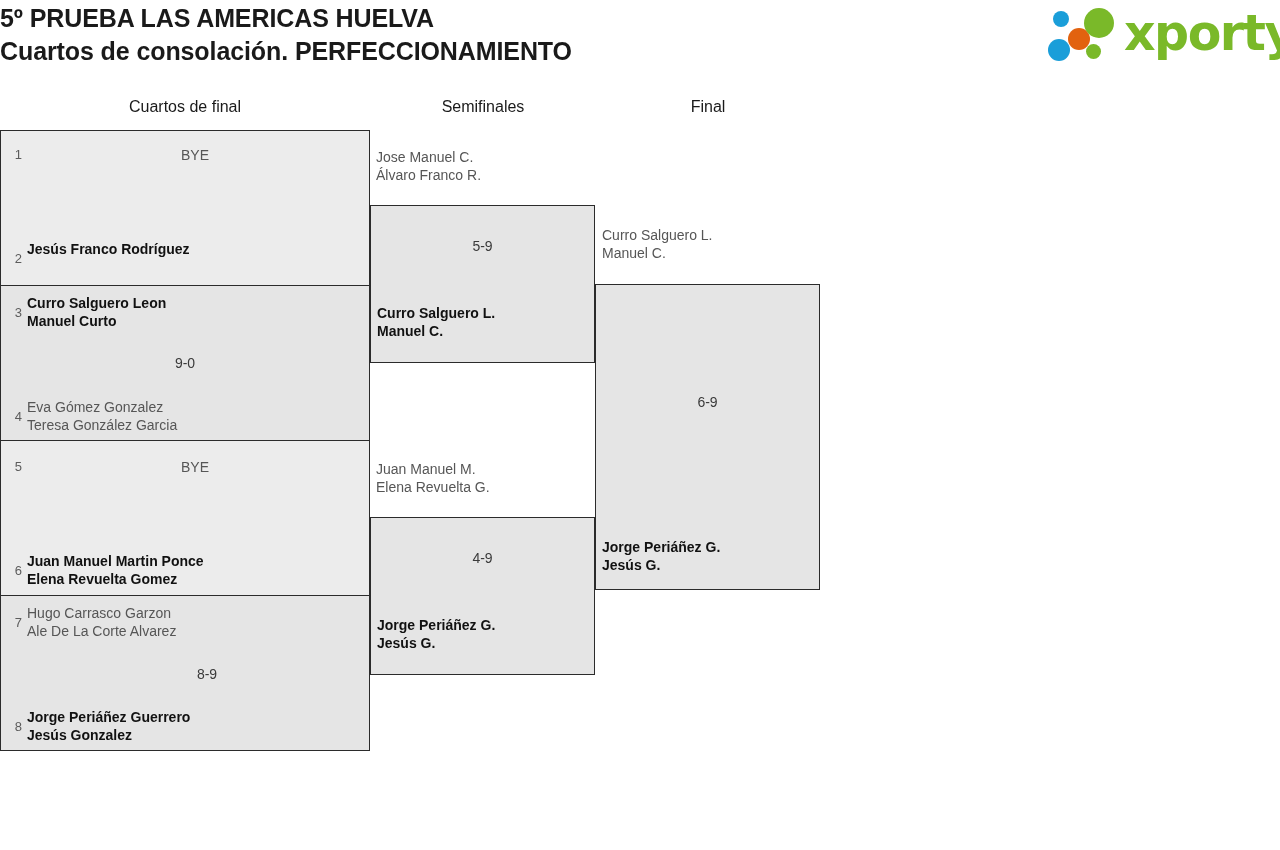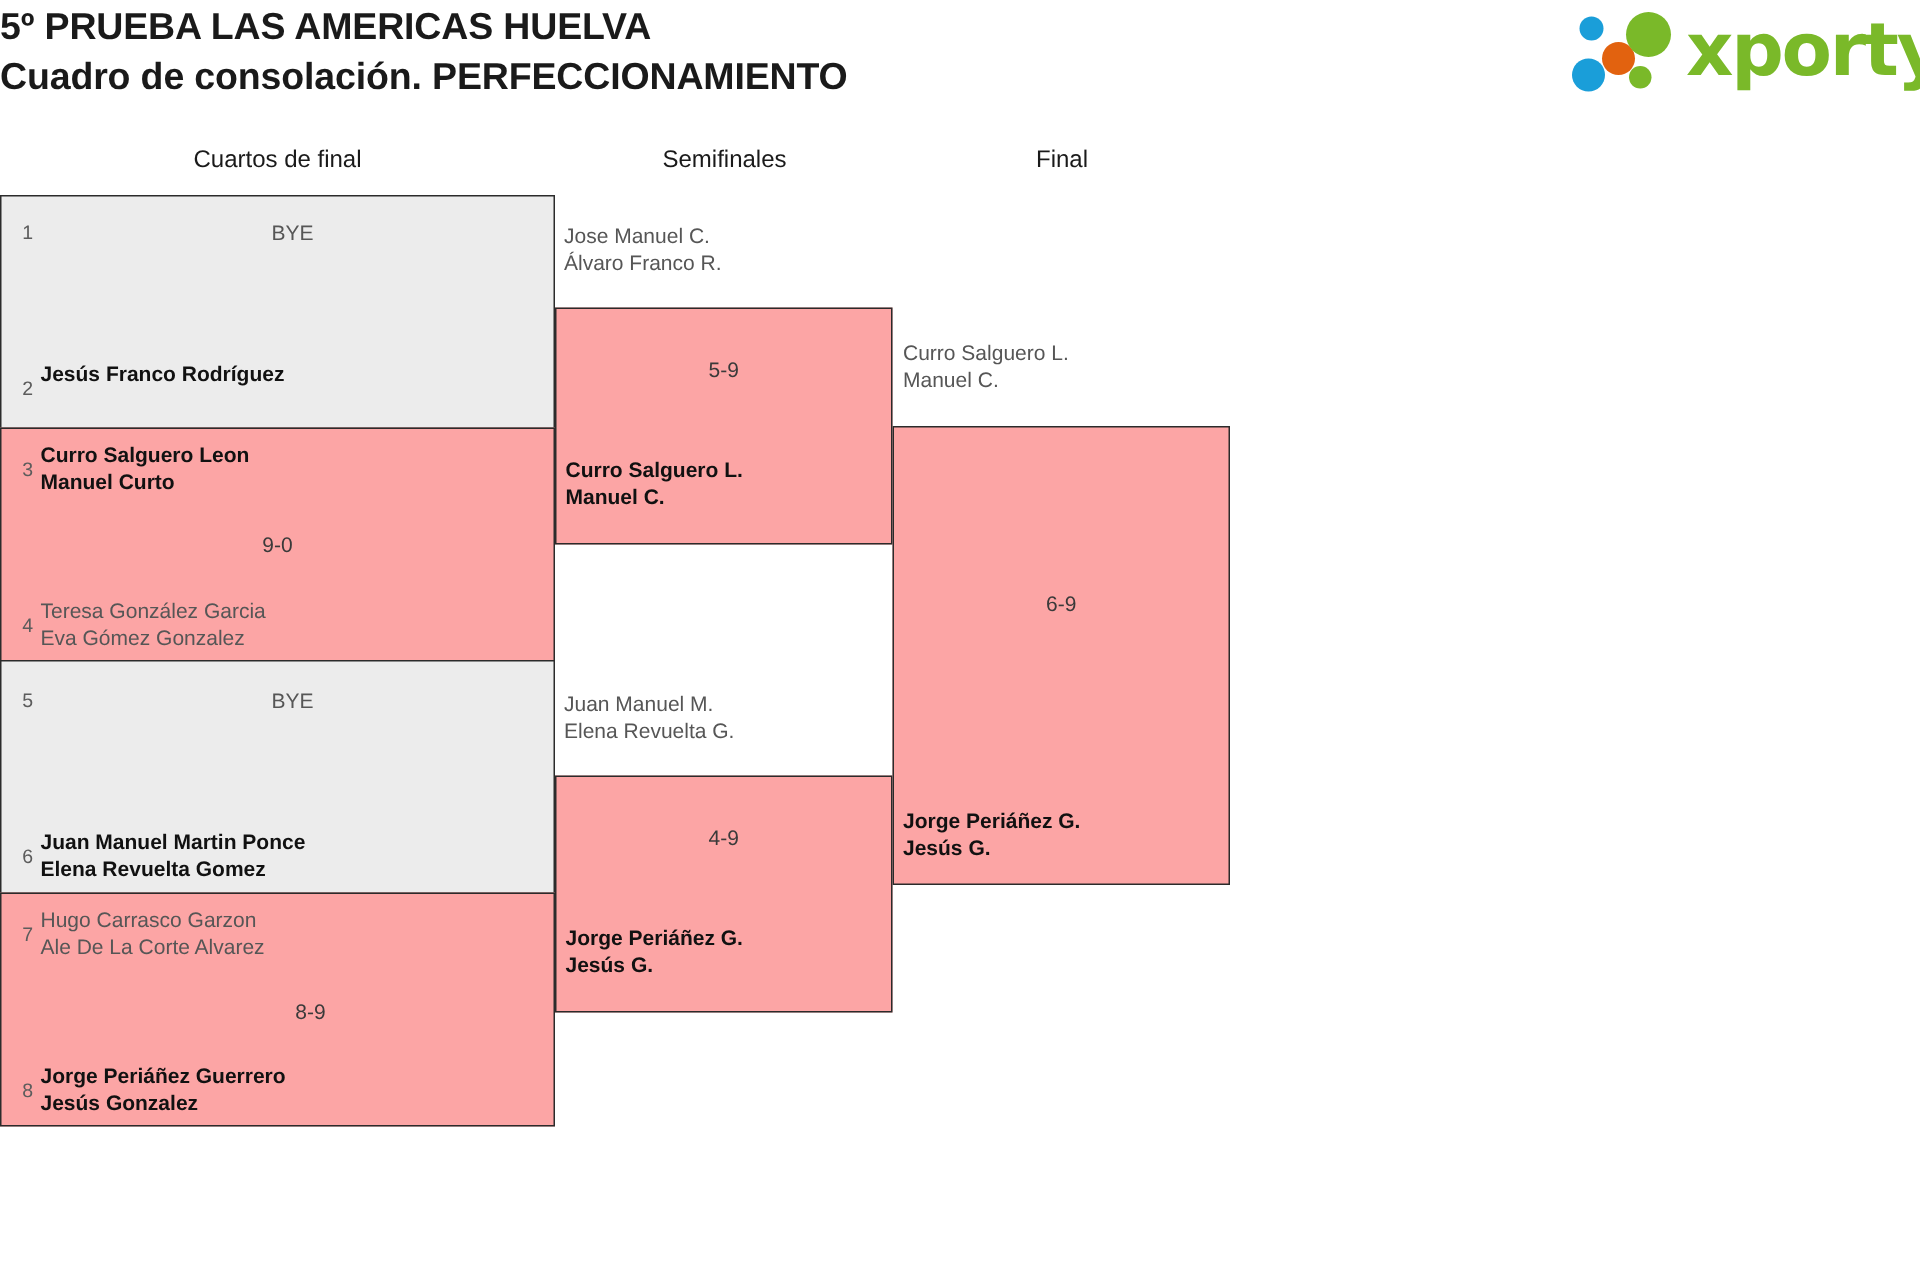--- a/index.html
+++ b/index.html
@@ -35,21 +35,21 @@
     font-size:16px;color:#1a1a1a;font-weight:normal;
     top:96px;line-height:22px;
   }
   #round-head-0{left:85px;width:200px;}
   #round-head-1{left:383px;width:200px;}
   #round-head-2{left:608px;width:200px;}
 
   
   .match-box{position:absolute;box-sizing:border-box;border:1px solid #2b2b2b;}
   .match-box.shaded{background:#ececec;}
-  .match-box.plain{background:#fca5a5;}
+  .match-box.plain{background:#e5e5e5;}
 
   .seed{
     position:absolute;left:5px;width:16px;text-align:right;
     font-size:13px;color:#5c5c5c;line-height:16px;
   }
   .pair{
     position:absolute;left:26px;right:6px;
     font-size:14px;line-height:18px;
   }
   .pair .ln{display:block;white-space:nowrap;}
@@ -68,21 +68,21 @@
   }
   .outside-pair .ln{display:block;white-space:nowrap;}
 </style>
 </head>
 <body>
 
 <div class="stage">
 
   <div id="title-block">
     <div class="title-line">5º PRUEBA LAS AMERICAS HUELVA</div>
-    <div class="title-line">Cuadro de consolación. PERFECCIONAMIENTO</div>
+    <div class="title-line">Cuartos de consolación. PERFECCIONAMIENTO</div>
   </div>
 
   <div id="brand-logo">
     <div class="logo-dots">
       <span class="dot" style="left:5px;top:5px;width:16px;height:16px;background:#1a9ed9;"></span>
       <span class="dot" style="left:20px;top:22px;width:22px;height:22px;background:#e2620f;"></span>
       <span class="dot" style="left:36px;top:2px;width:30px;height:30px;background:#7ab929;"></span>
       <span class="dot" style="left:0px;top:33px;width:22px;height:22px;background:#1a9ed9;"></span>
       <span class="dot" style="left:38px;top:38px;width:15px;height:15px;background:#7ab929;"></span>
     </div>
@@ -107,22 +107,22 @@
 
   <div class="match-box plain" style="left:0px;top:285px;width:370px;height:156px;">
     <div class="seed" style="top:19px;">3</div>
     <div class="pair win" style="top:8px;">
       <span class="ln">Curro Salguero Leon</span>
       <span class="ln">Manuel Curto</span>
     </div>
     <div class="score" style="top:68px;">9-0</div>
     <div class="seed" style="top:123px;">4</div>
     <div class="pair lose" style="top:112px;">
+      <span class="ln">Eva Gómez Gonzalez</span>
       <span class="ln">Teresa González Garcia</span>
-      <span class="ln">Eva Gómez Gonzalez</span>
     </div>
   </div>
 
   <div class="match-box shaded" style="left:0px;top:440px;width:370px;height:156px;">
     <div class="seed" style="top:18px;">5</div>
     <div class="pair bye" style="top:17px;">
       <span class="ln">BYE</span>
     </div>
     <div class="score" style="top:68px;"></div>
     <div class="seed" style="top:122px;">6</div>

